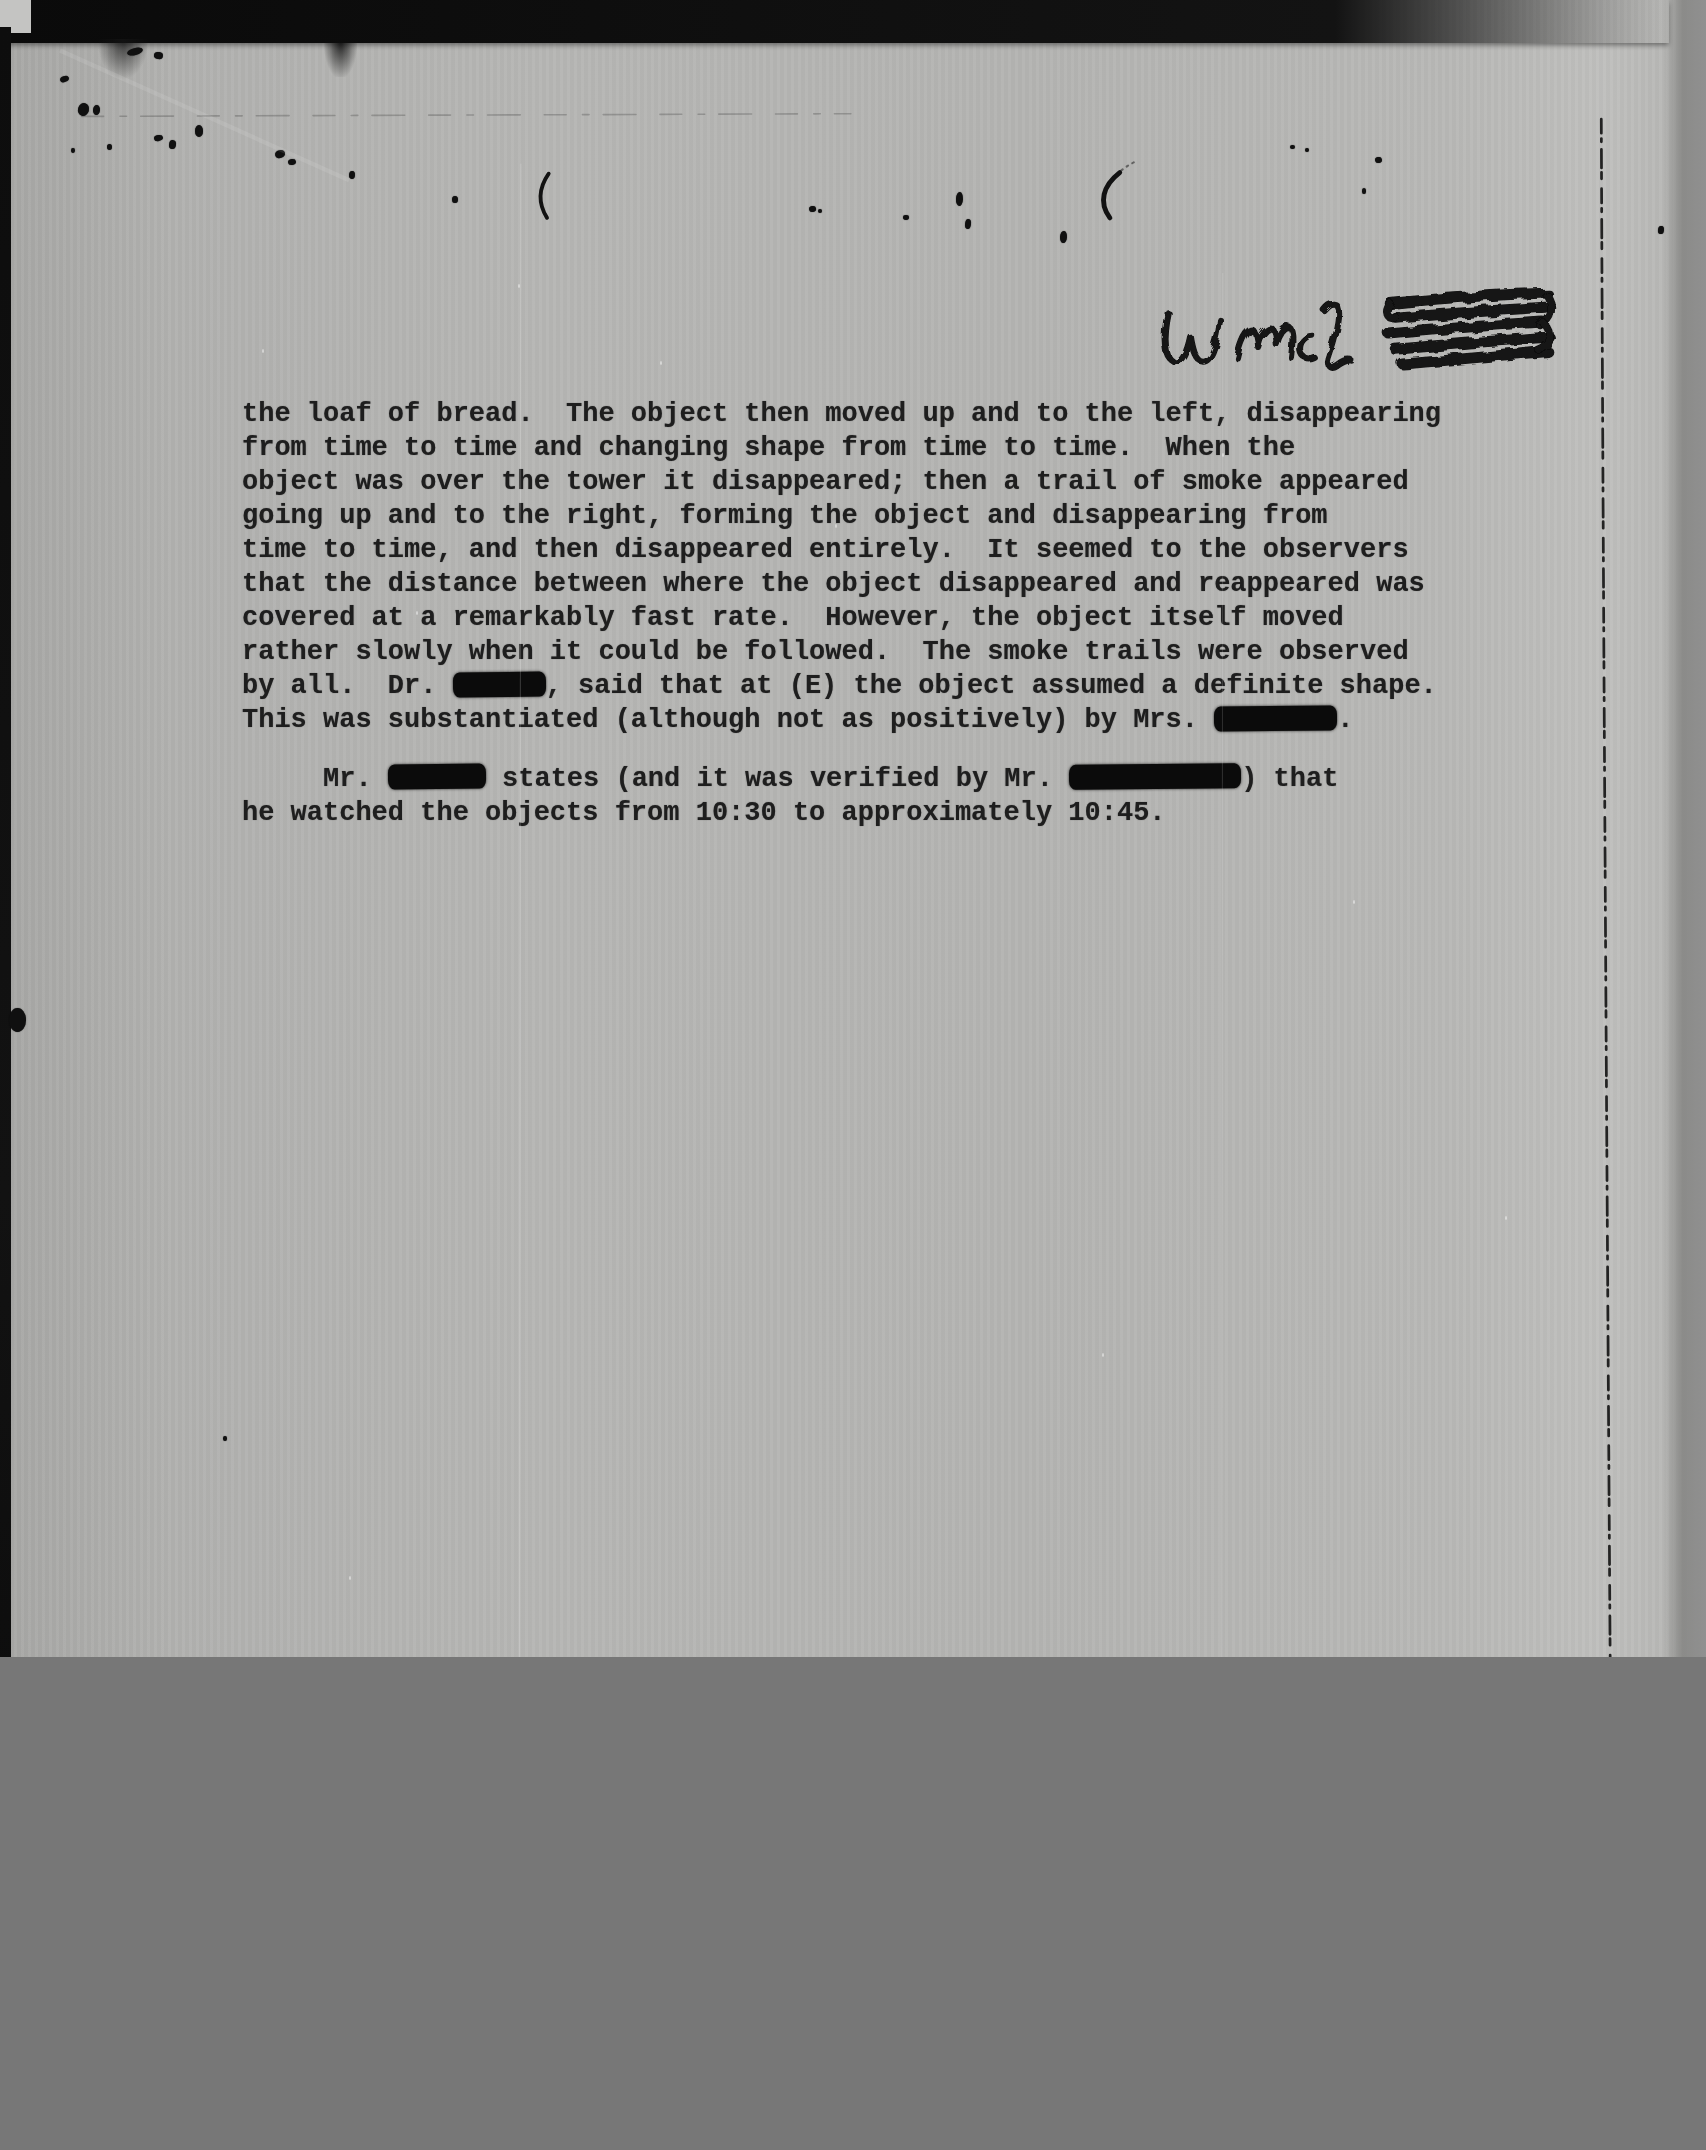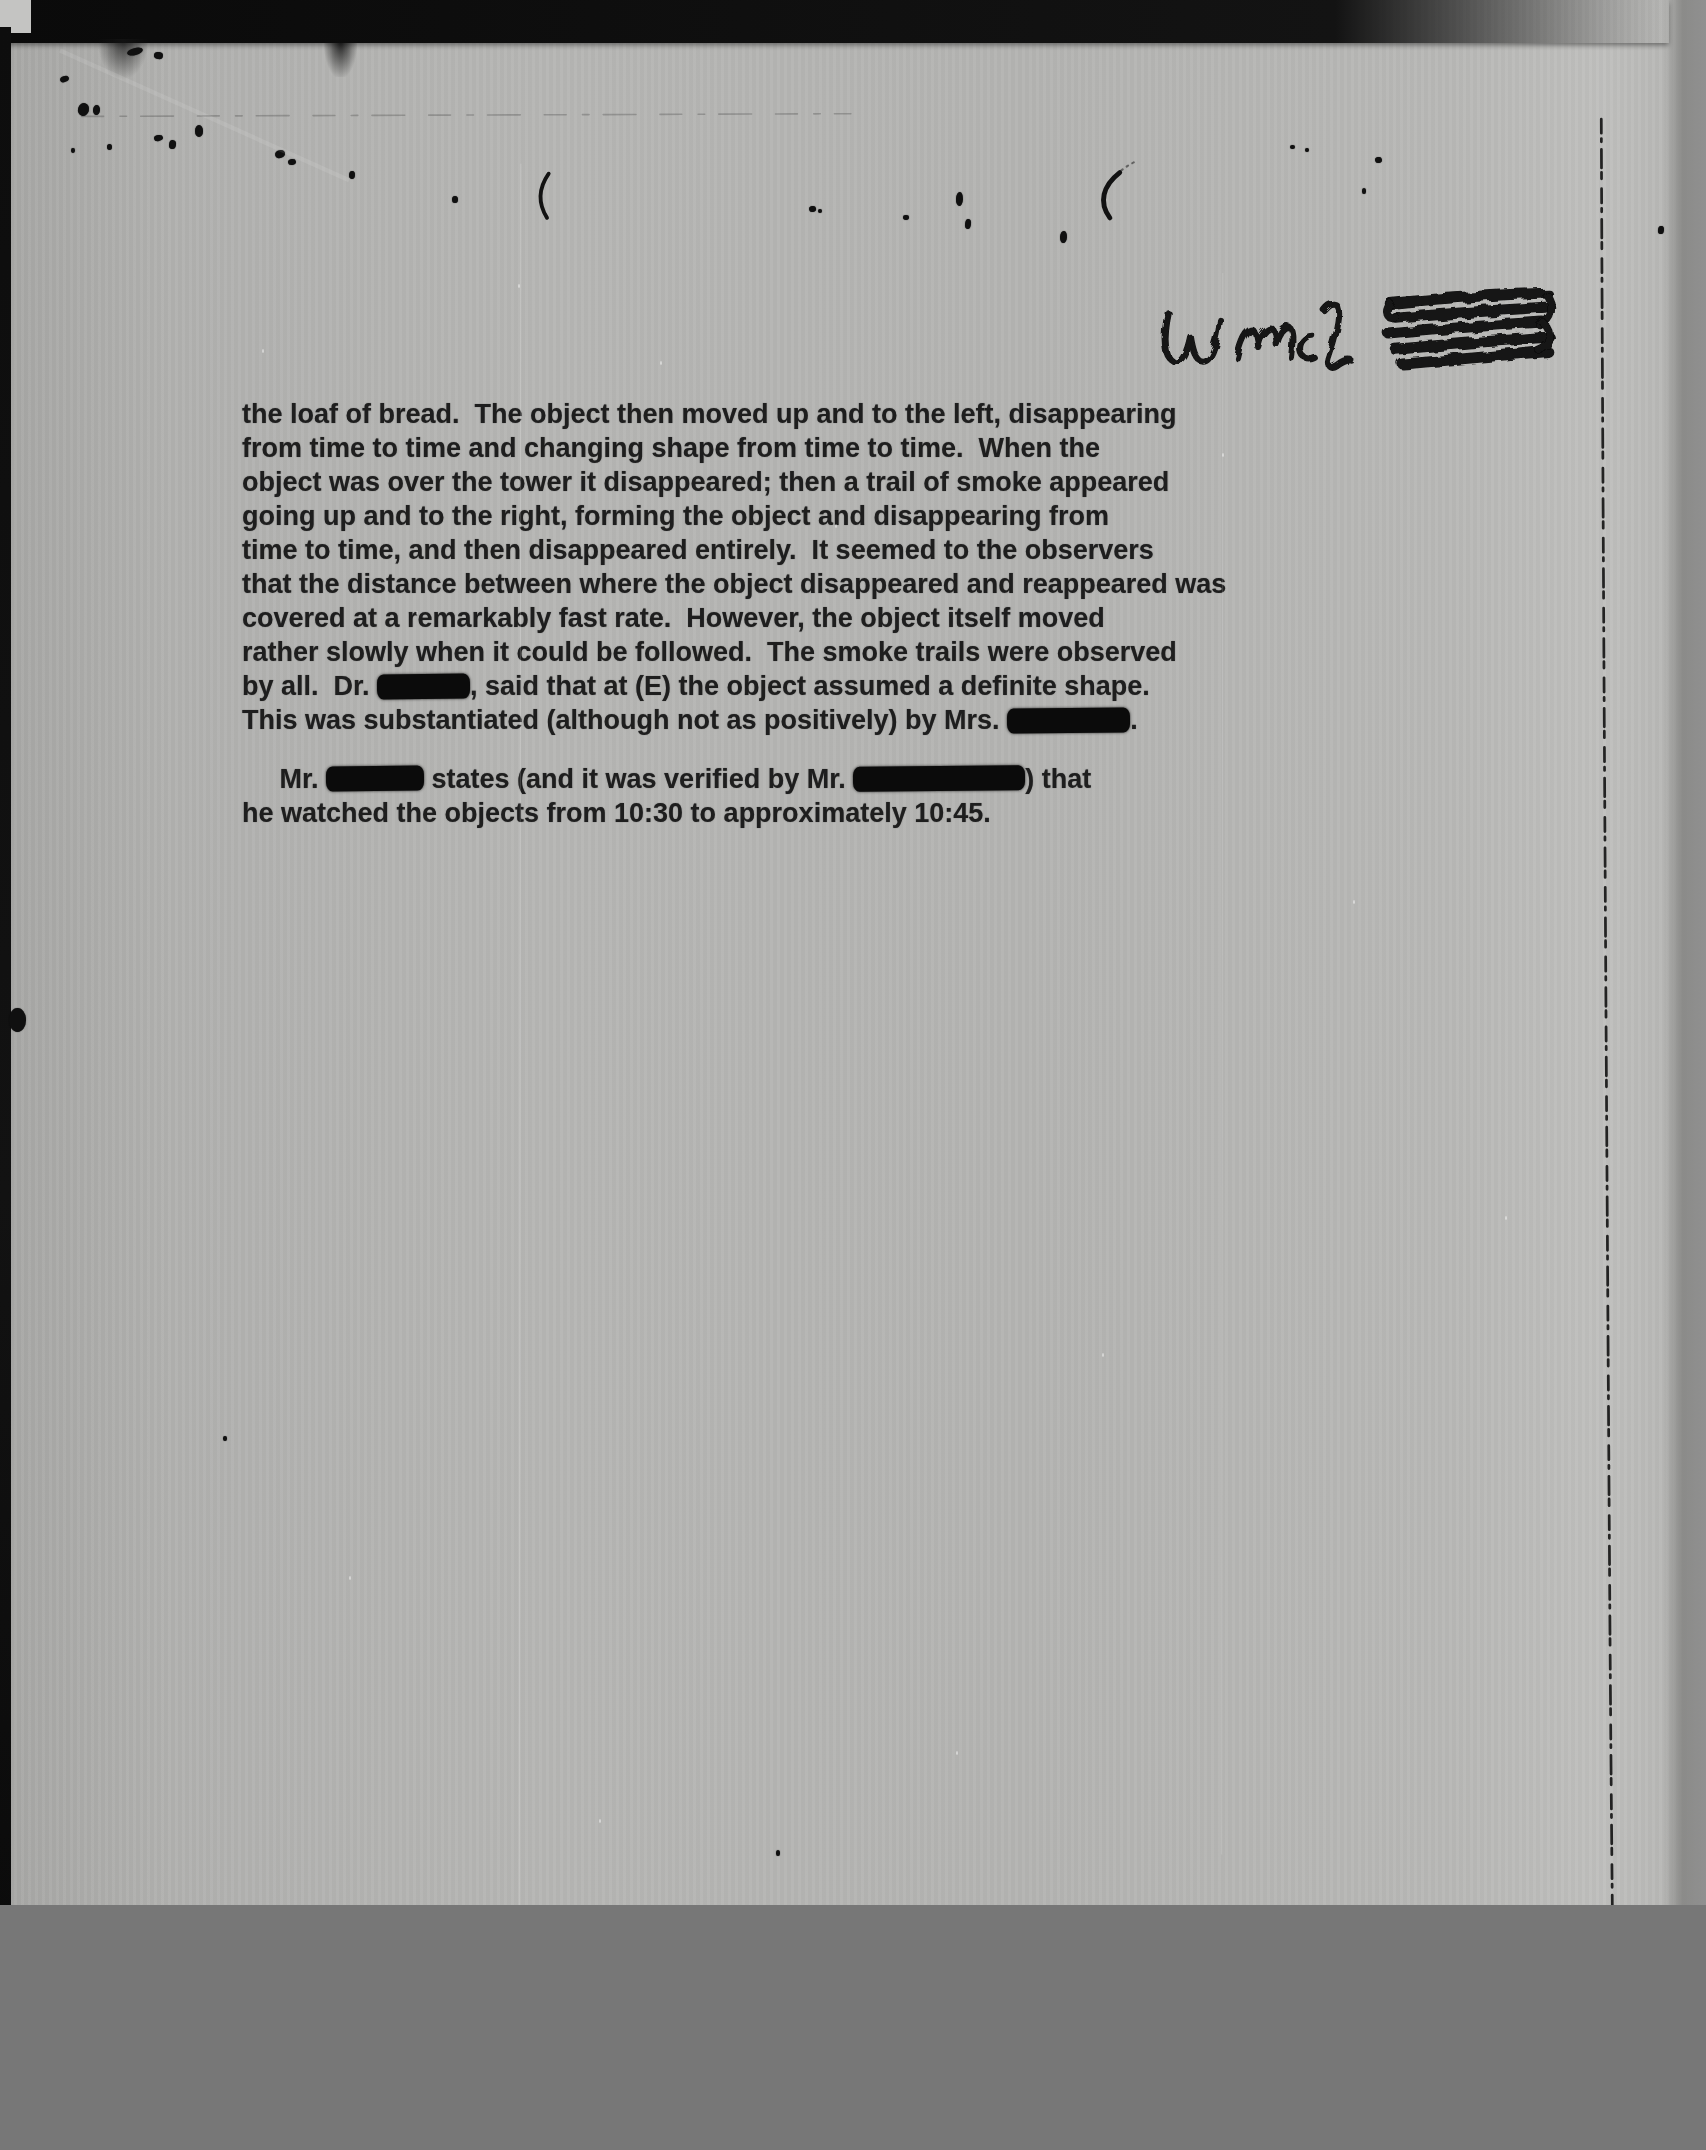--- a/index.html
+++ b/index.html
@@ -1,21 +1,21 @@
 <!DOCTYPE html>
 <html style="font-size:8.7px"><head>
 <meta charset="utf-8">
 <style>
   html,body{margin:0;padding:0;background:#777;}
   .page{
-    position:relative;width:1706px;height:1905px;overflow:hidden;
+    position:relative;width:1706px;height:1657px;overflow:hidden;
     background:
       repeating-linear-gradient(90deg, rgba(255,255,255,0.02) 0 3.3px, rgba(0,0,0,0.022) 3.3px 7px),
       linear-gradient(90deg,#a8a8a6 0%,#b2b2b0 10%,#b7b7b5 32%,#b5b5b3 60%,#b9b9b7 85%,#c0c0be 94%,#b4b4b2 100%);
-    font-family:Liberation Sans, sans-serif;
+    font-family:Liberation Mono, monospace;
   }
   .band-top{position:absolute;left:0;top:0;width:1669px;height:43px;
     background:linear-gradient(to right,#0a0a0a 0%,#131313 80%,rgba(19,19,19,0) 100%);
     box-shadow:0 2.7px 4.9px rgba(15,15,15,.45);}
   .corner-tl{position:absolute;left:0;top:0;width:31px;height:33px;background:#c4c4c2;}
   .drip{position:absolute;}
   .drip1{left:97px;top:39px;width:52px;height:41px;background:radial-gradient(ellipse at 50% 0%,rgba(20,20,20,.8),rgba(20,20,20,0) 70%);}
   .drip2{left:324px;top:39px;width:33px;height:38px;background:radial-gradient(ellipse at 50% 0%,rgba(12,12,12,.95),rgba(12,12,12,0) 75%);}
   .strip-left{position:absolute;left:0;top:27px;width:11px;height:2123px;
     background:linear-gradient(to bottom,#0d0d0d,#121212 55%,#090909);}

